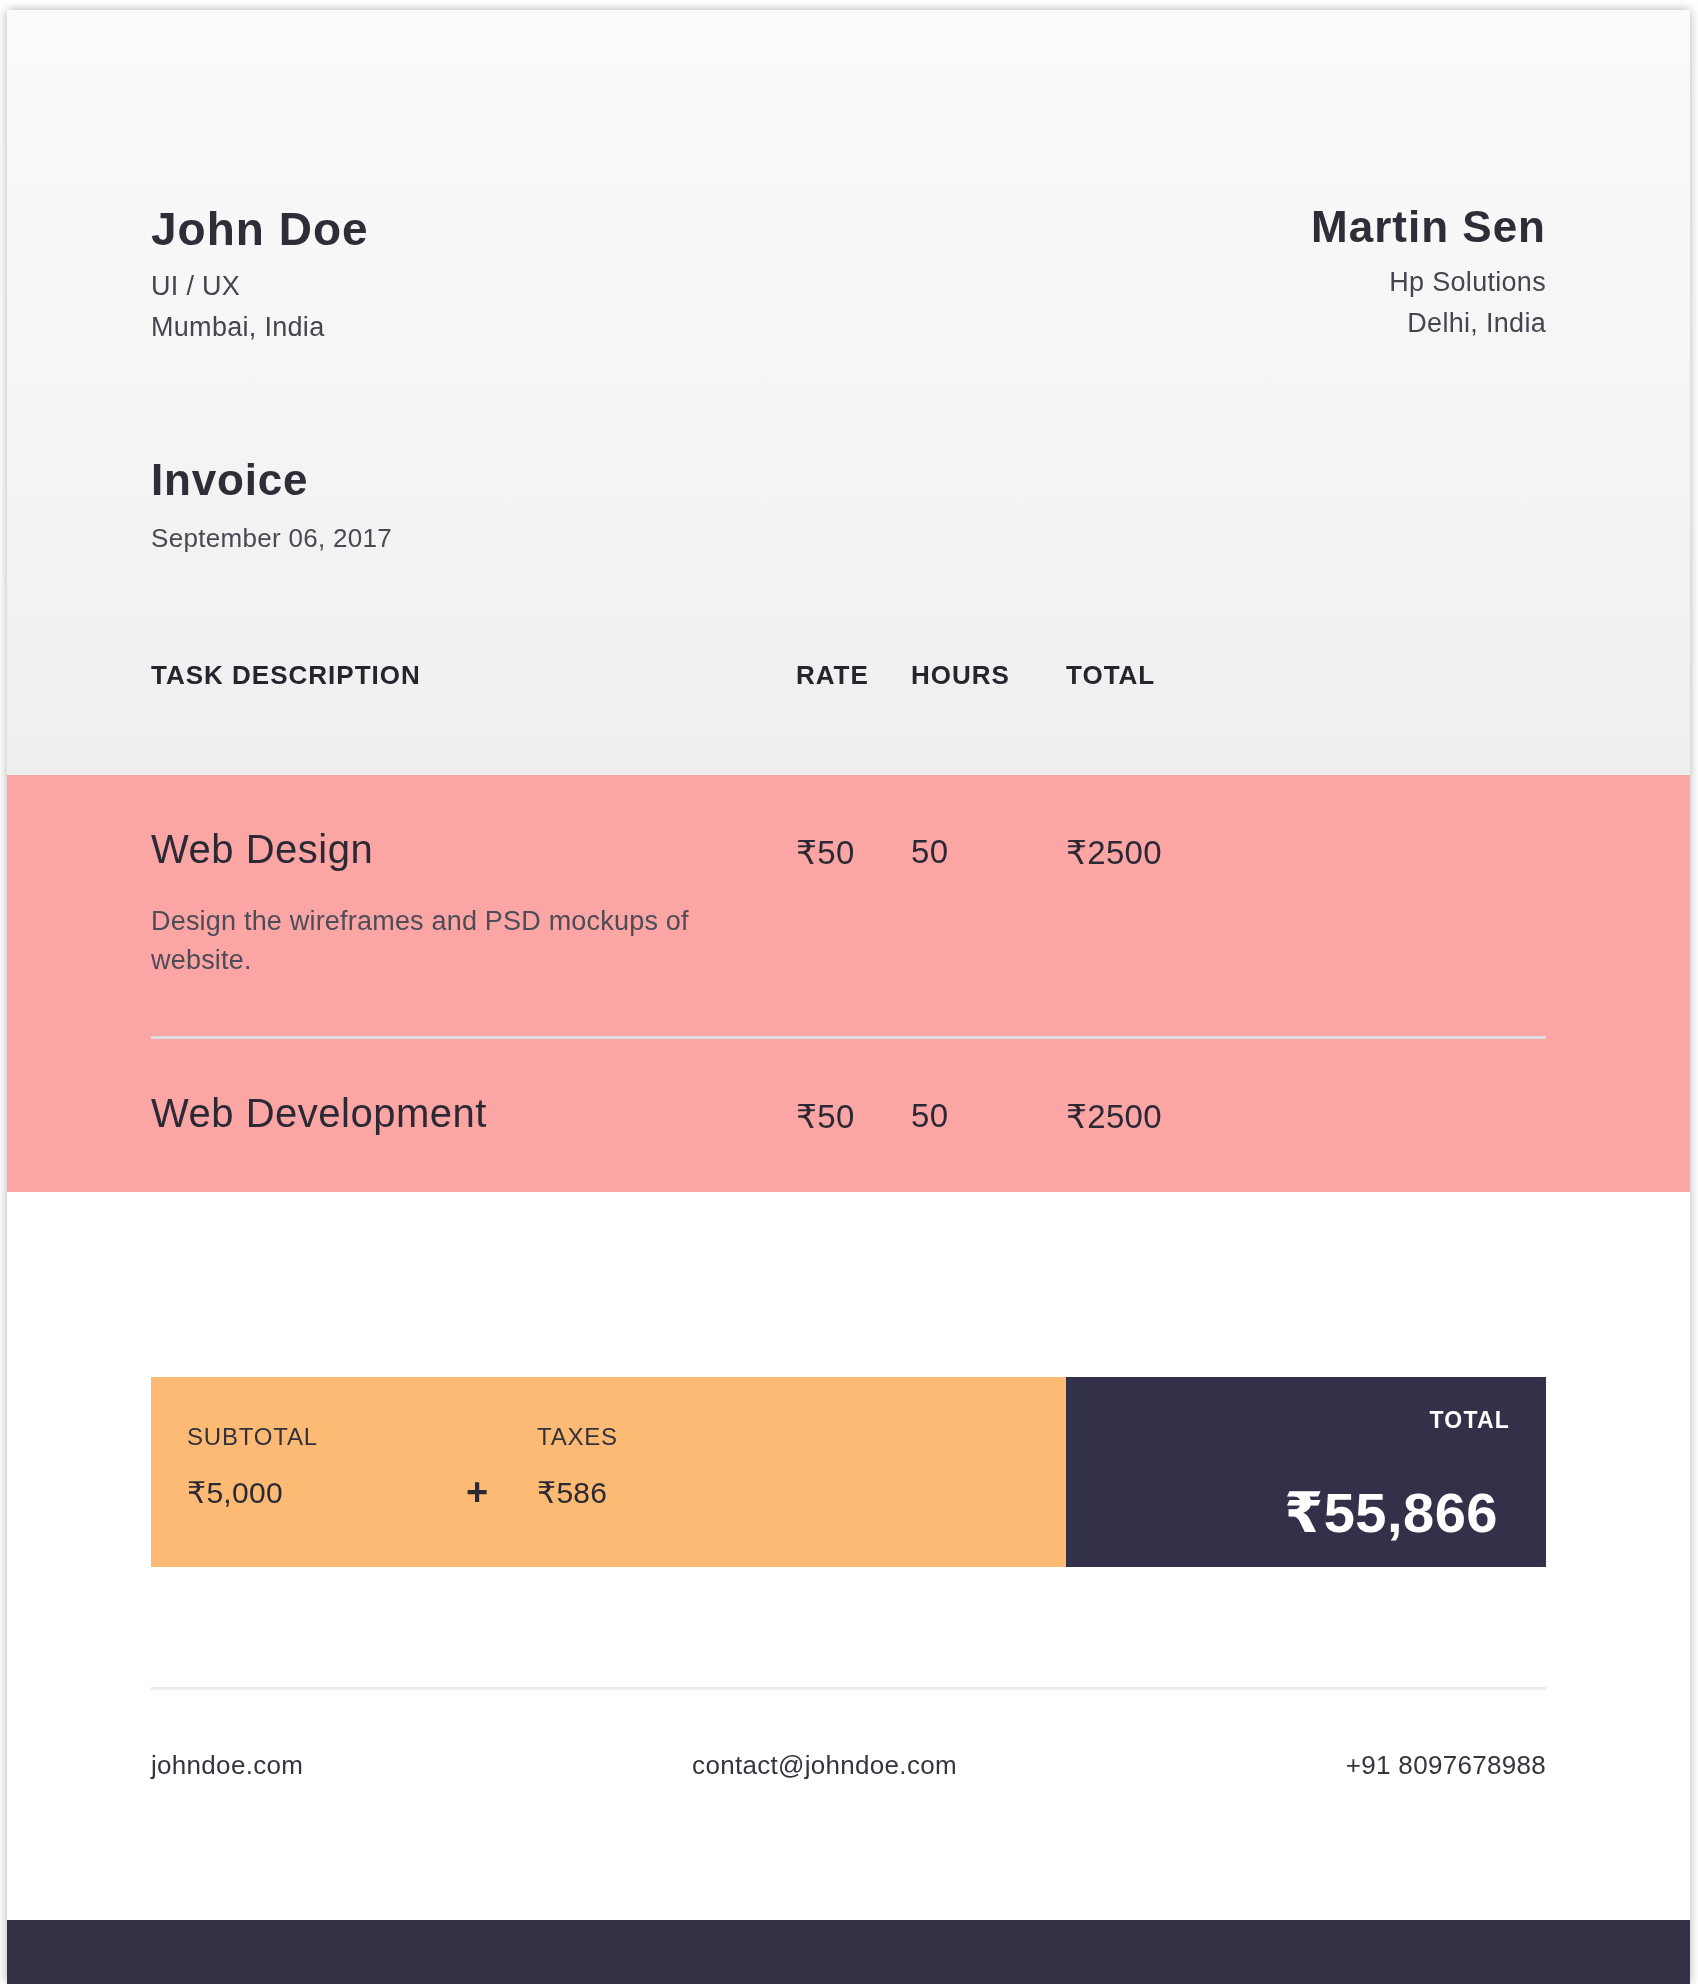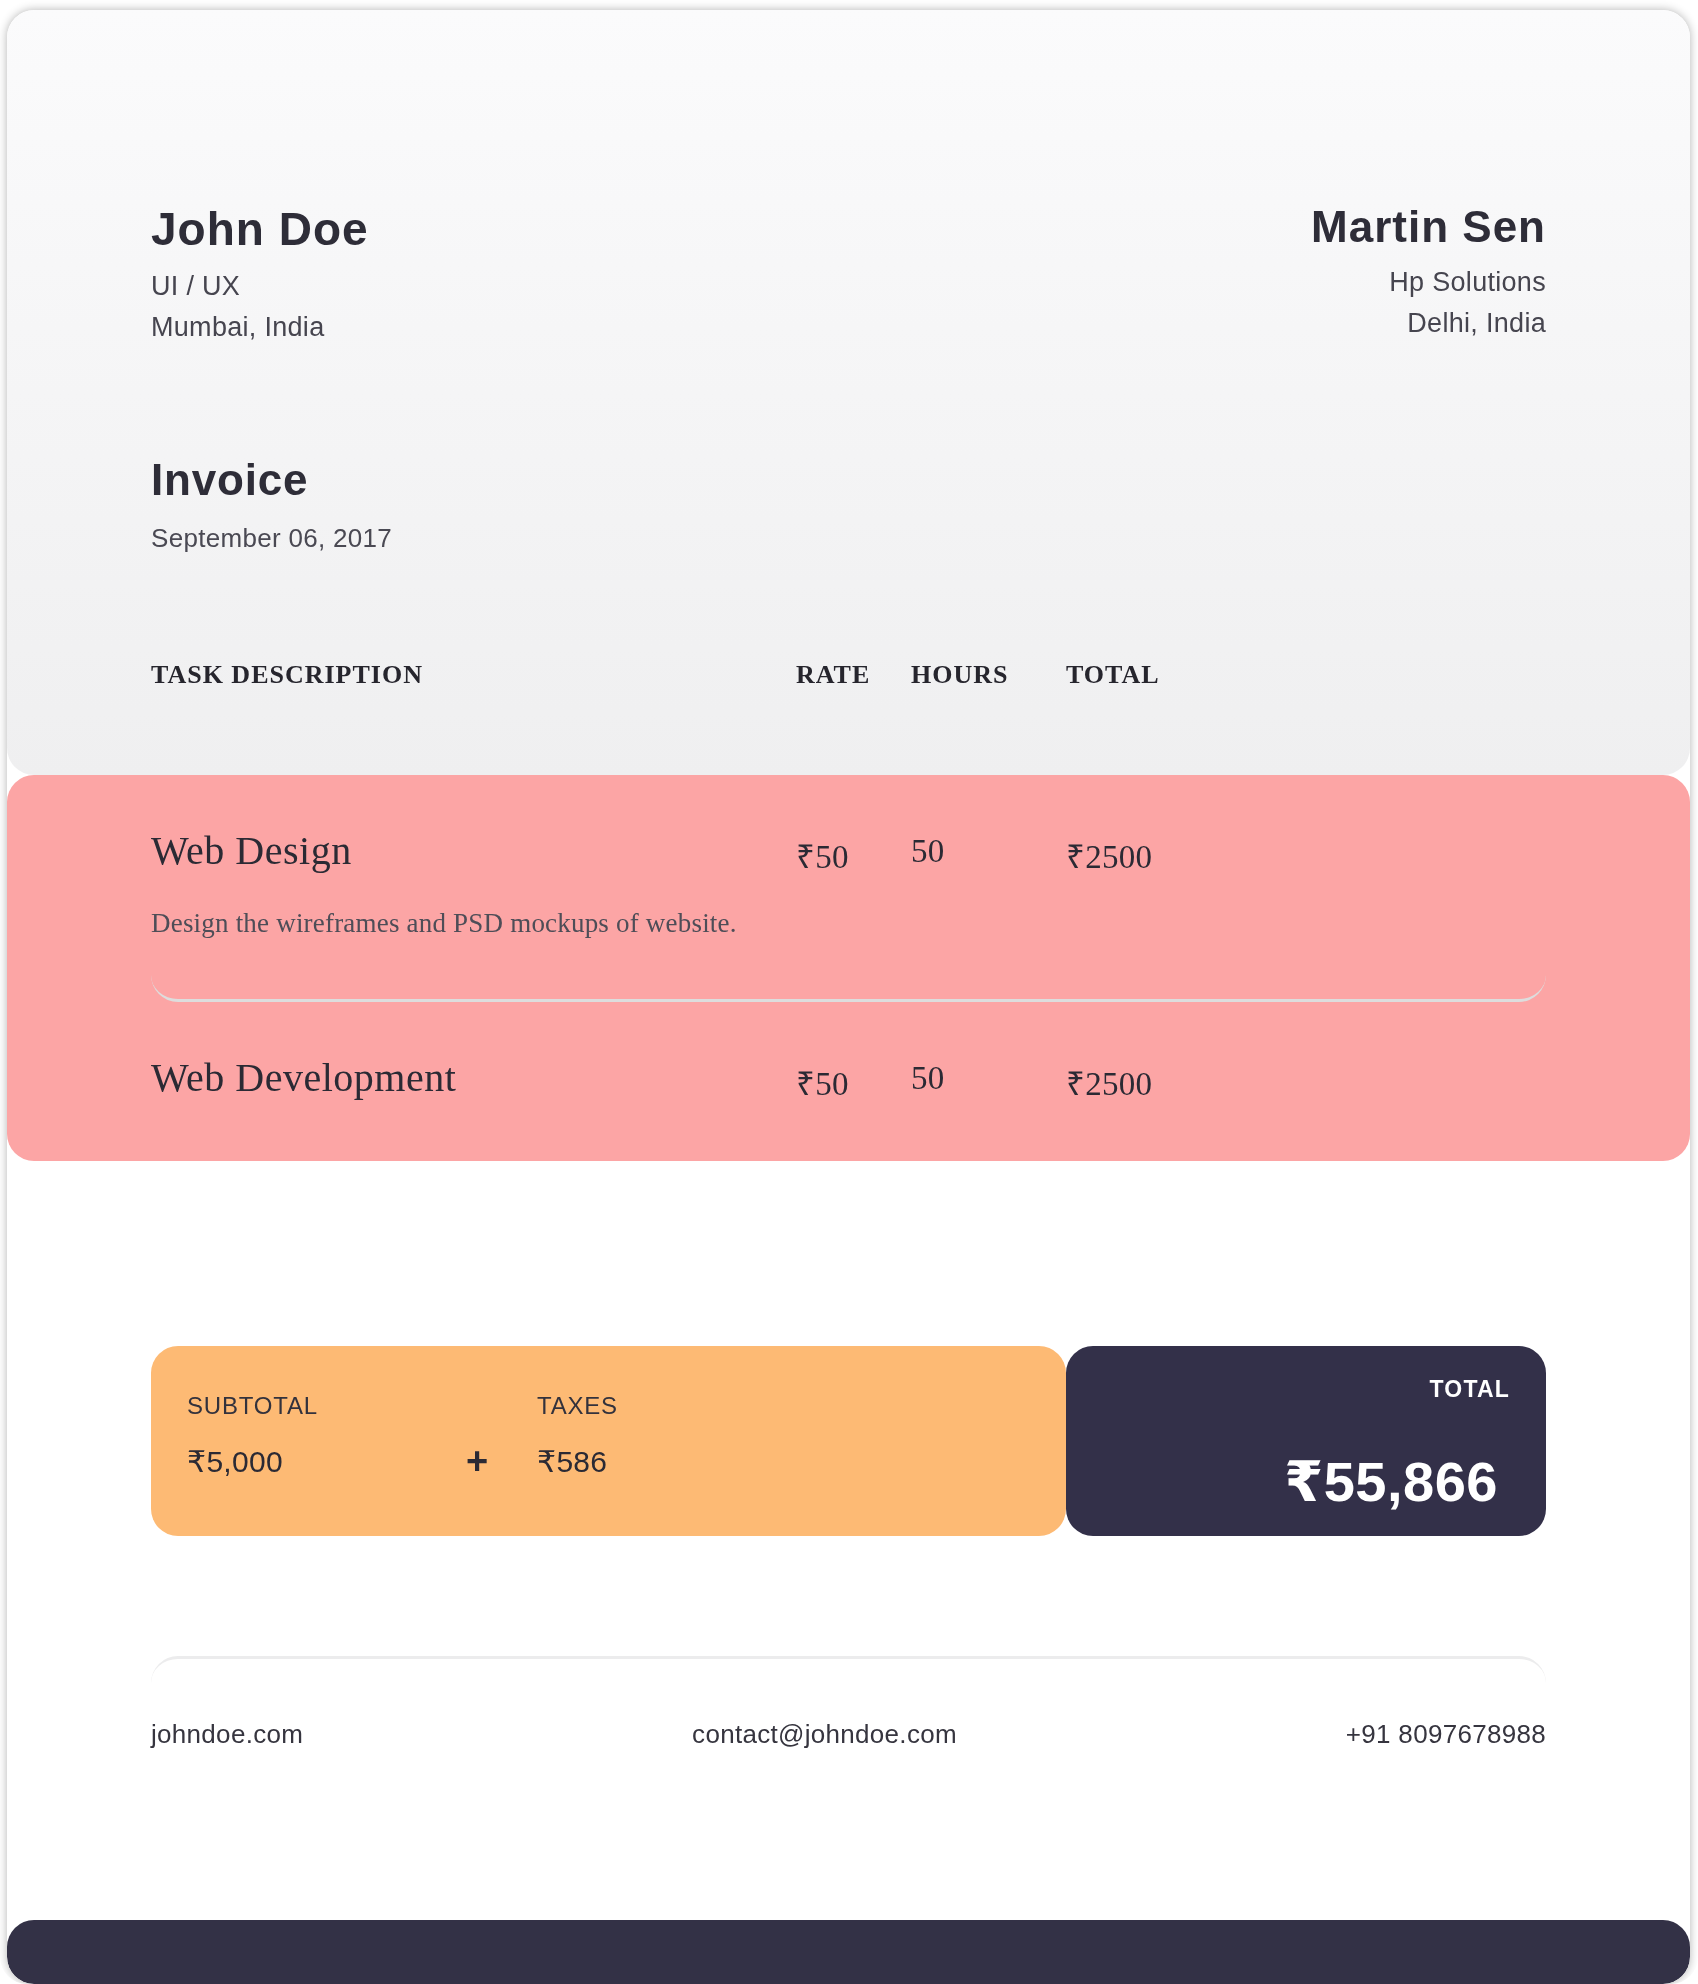--- a/index.html
+++ b/index.html
@@ -1,15 +1,15 @@
 <!DOCTYPE html>
 <html><head>
 <meta charset="utf-8">
 <style>
-  * { margin:0; padding:0; box-sizing:border-box;border-radius:27px; }
+  * { margin:0; padding:0; box-sizing:border-box; }
   html,body { width:1698px; height:1984px; }
   body {
     background:#ffffff;
     font-family:"Liberation Sans","DejaVu Sans",sans-serif;
     position:relative;
     overflow:hidden;
   }
   .page {
     position:absolute;
     left:7px; top:10px;
@@ -55,21 +55,20 @@
     font-size:26px;
     color:#4a4953;
     margin-top:18px;
     letter-spacing:0.3px;
   }
   
   .cols {
     display:grid;
     grid-template-columns:645px 115px 155px auto;
     align-items:start;
-    font-family:Liberation Serif, serif;
   }
   .table-head { margin-top:106px; }
   .th {
     font-size:26px;
     font-weight:700;
     color:#26252d;
     letter-spacing:1px;
   }
   .rows { padding:0 144px; background:#fca5a5; }
   .row { padding-top:52px; padding-bottom:56px; }

